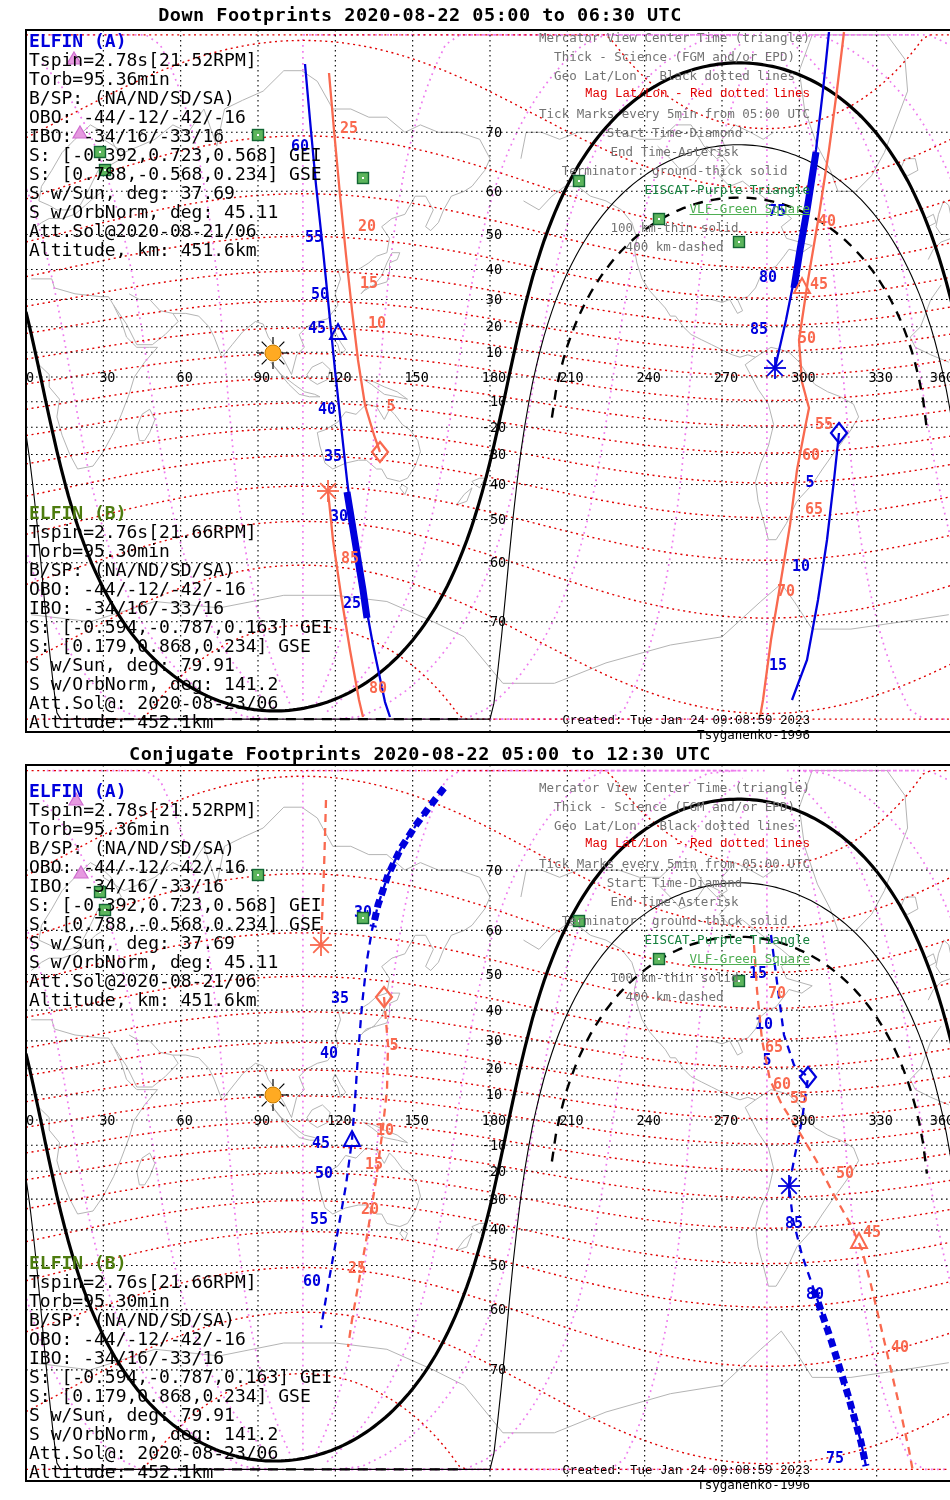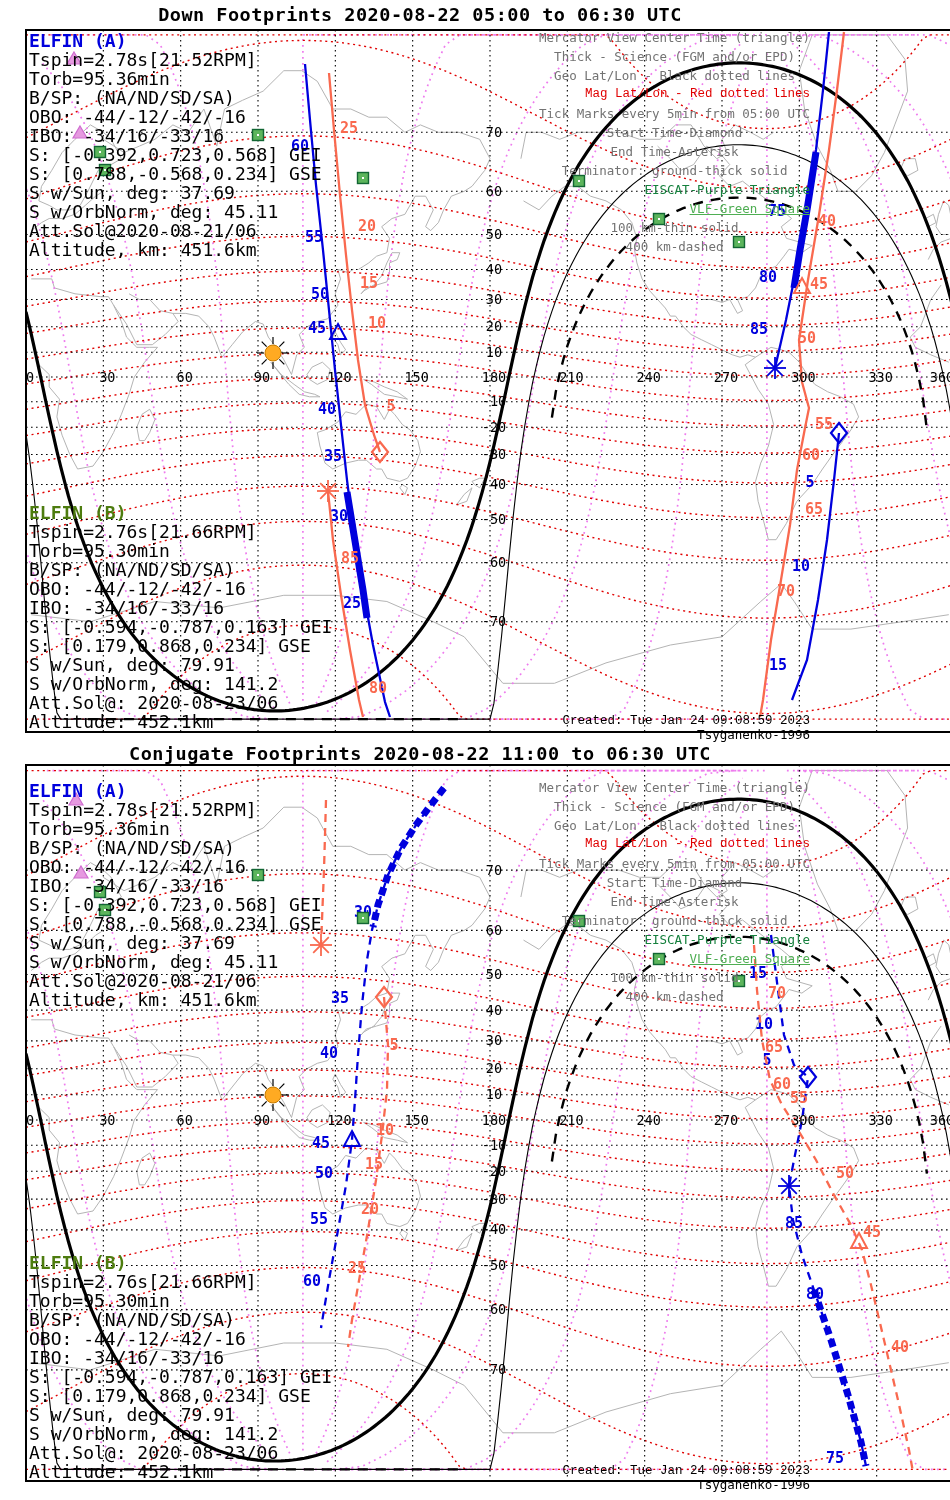--- a/index.html
+++ b/index.html
@@ -251,21 +251,21 @@
         </g>
         <rect x="10" y="30" width="928" height="702" fill="none" stroke="#000" stroke-width="2"></rect>
       </svg>
     <div class="info infoA"><div class="hdr cA">ELFIN (A)</div><div>Tspin=2.78s[21.52RPM]</div><div>Torb=95.36min</div><div>B/SP: (NA/ND/SD/SA)</div><div>OBO: -44/-12/-42/-16</div><div>IBO: -34/16/-33/16</div><div>S: [-0.392,0.723,0.568] GEI</div><div>S: [0.788,-0.568,0.234] GSE</div><div>S w/Sun, deg: 37.69</div><div>S w/OrbNorm, deg: 45.11</div><div>Att.Sol@2020-08-21/06</div><div>Altitude, km: 451.6km</div></div>
     <div class="info infoB"><div class="hdr cB">ELFIN (B)</div><div>Tspin=2.76s[21.66RPM]</div><div>Torb=95.30min</div><div>B/SP: (NA/ND/SD/SA)</div><div>OBO: -44/-12/-42/-16</div><div>IBO: -34/16/-33/16</div><div>S: [-0.594,-0.787,0.163] GEI</div><div>S: [0.179,0.868,0.234] GSE</div><div>S w/Sun, deg: 79.91</div><div>S w/OrbNorm, deg: 141.2</div><div>Att.Sol@: 2020-08-23/06</div><div>Altitude: 452.1km</div></div>
     <div class="legend"><div class="lg-black">Mercator View Center Time (triangle)</div><div class="lg-black">Thick - Science (FGM and/or EPD)</div><div class="lg-black">Geo Lat/Lon - Black dotted lines</div><div class="lg-red">Mag Lat/Lon - Red dotted lines</div><div class="lg-black">Tick Marks every 5min from 05:00 UTC</div><div class="lg-black">Start Time-Diamond</div><div class="lg-black">End Time-Asterisk</div><div class="lg-black">Terminator: ground-thick solid</div><div class="lg-violet">EISCAT-Purple Triangle</div><div class="lg-green">VLF-Green Square</div><div class="lg-black">100 km-thin solid</div><div class="lg-black">400 km-dashed</div></div>
     <div class="credit model">Tsyganenko-1996</div>
     <div class="credit created">Created: Tue Jan 24 09:08:59 2023</div>
   </section>
   <section class="panel p1">
-    <div class="ptitle">Conjugate Footprints 2020-08-22 11:00 to 06:30 UTC</div>
+    <div class="ptitle">Conjugate Footprints 2020-08-22 05:00 to 12:30 UTC</div>
     <svg class="map" width="950" height="750" viewBox="0 0 950 750">
         <defs>
           <clipPath id="c1">
             <rect x="10" y="15" width="928" height="716"></rect>
           </clipPath>
         </defs>
         <g clip-path="url(#c1)">
           <g stroke="#b4b4b4" fill="none" stroke-width="1">
             <path d="M22.9 190.1 L25.5 175.3 L35.8 158.9 L46.1 140.7 L59.0 127.3 L74.4 112.6 L87.3 120.1 L95.1 127.3 L105.4 147.0 L95.1 153.1 L82.2 158.9 L71.9 180.4 L64.1 194.8 L53.8 199.4 L40.9 199.4 L33.2 194.8 L22.9 190.1"></path>
             <path d="M912.2 250.1 L917.4 239.5 L925.1 232.1 L935.4 228.3"></path>

